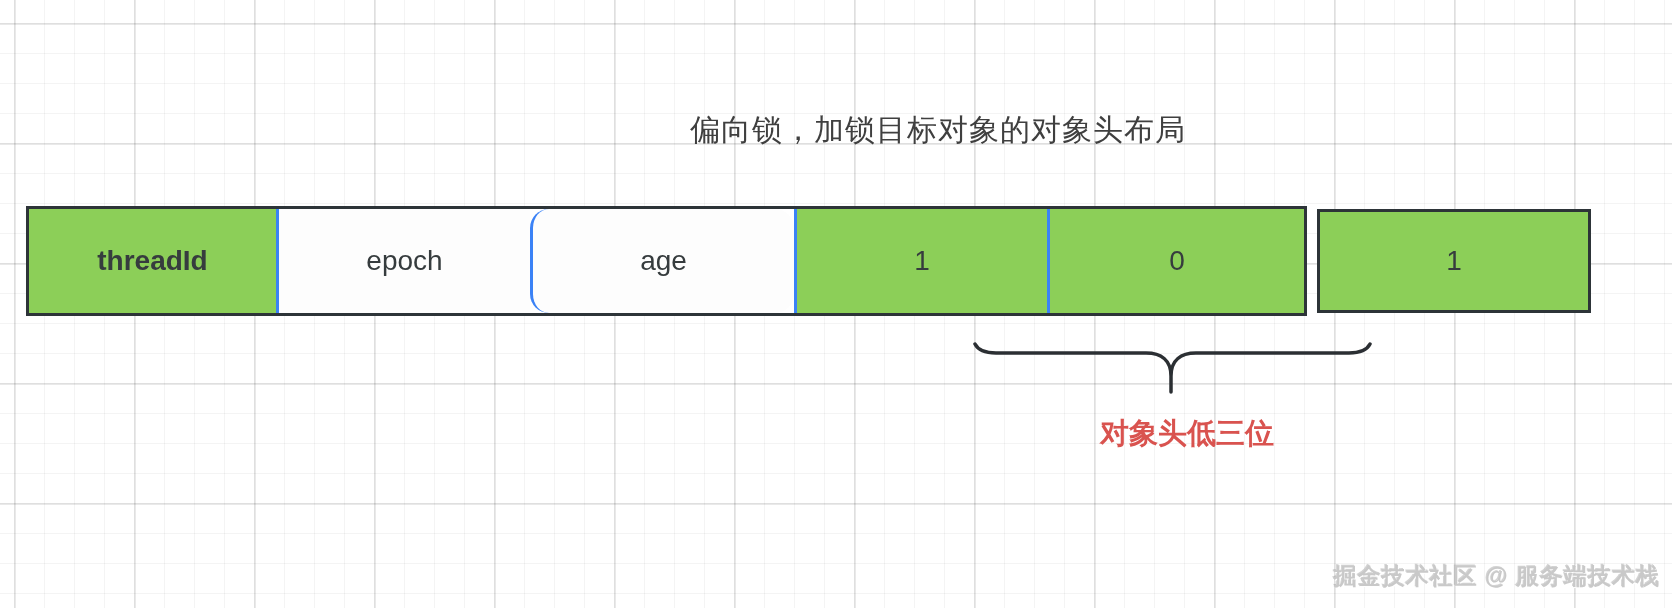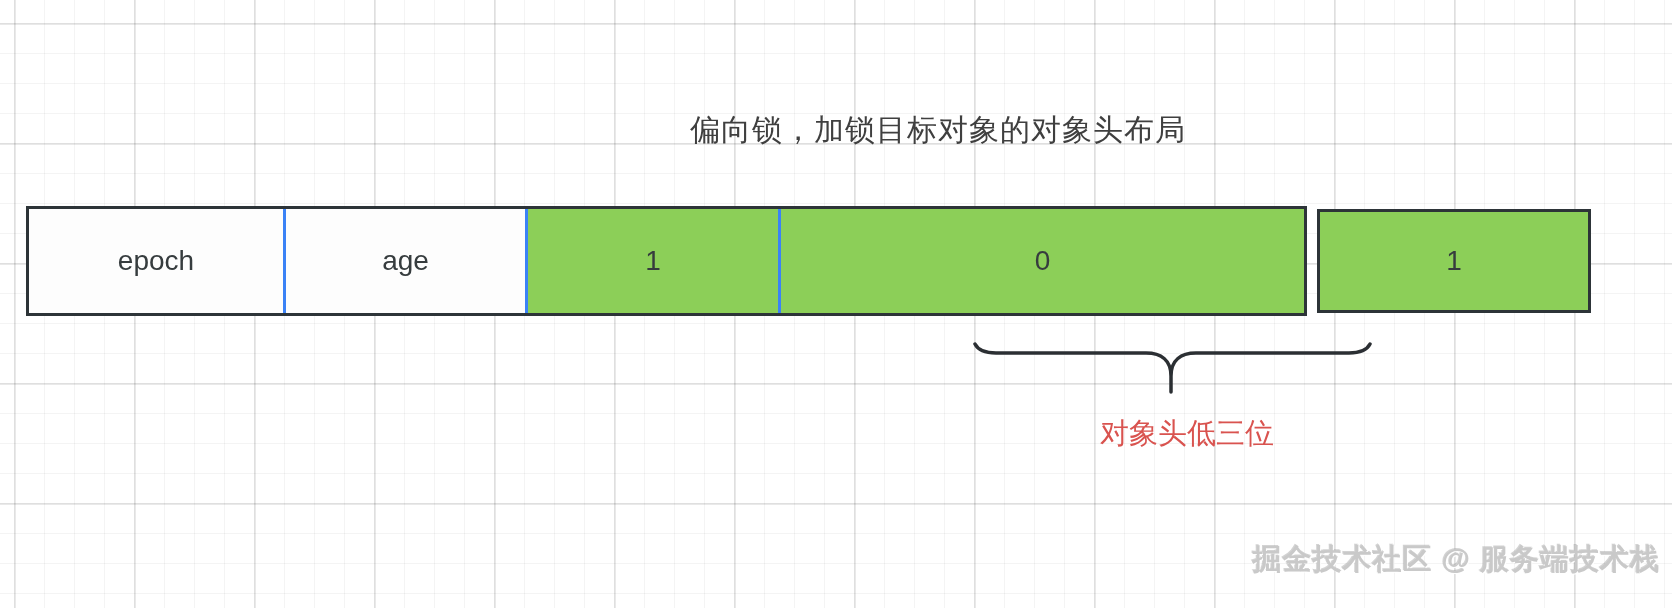--- a/index.html
+++ b/index.html
@@ -28,53 +28,54 @@
     background:#fff;
   }
   .cell{
     display:flex;align-items:center;justify-content:center;
     font-size:28px;color:#363c3e;box-sizing:border-box;
   }
   .row .cell{height:100%;}
   .row .cell + .cell{border-left:3px solid #3b82f6;}
   .c1{width:247px;}
   .c2{width:254px;}
-  .c3{width:242px;}
+  .c3{width:264px;border-radius:19px;}
   .c4{width:253px;}
   .c5{flex:1;}
   .green{background:#8ccf58;}
   .white{background:#fdfdfd;}
   .bold{font-weight:700;}
   .detached{
     position:absolute;left:1317px;top:209px;width:274px;height:104px;
     border:3px solid #2d3438;
   }
   .brace{
     position:absolute;left:0;top:0;width:1672px;height:608px;
     pointer-events:none;
   }
   .annotation{
     position:absolute;left:1087px;top:414px;width:200px;
-    text-align:center;font-size:29px;font-weight:400;color:#d9534f;
+    text-align:center;font-size:29px;font-weight:700;color:#d9534f;
   }
   .watermark{
-    position:absolute;right:12px;bottom:28px;
-    font-size:29px;font-weight:600;color:#c9c9c9;
+    position:absolute;right:12px;bottom:16px;
+    font-size:23px;font-weight:600;color:#c9c9c9;
     text-shadow:1px 1px 0 #ffffff,-1px -1px 0 rgba(130,130,130,0.35);
     letter-spacing:1px;
   }
 </style>
 </head>
 <body>
 
 <div class="canvas">
 
   <div class="title">偏向锁，加锁目标对象的对象头布局</div>
 
   <div class="row">
+    <div class="cell green bold c1">threadId</div>
     <div class="cell white c2">epoch</div>
     <div class="cell white c3">age</div>
     <div class="cell green c4">1</div>
     <div class="cell green c5">0</div>
   </div>
 
   <div class="cell green detached">1</div>
 
   <svg class="brace" viewBox="0 0 1672 608" xmlns="http://www.w3.org/2000/svg">
     <path d="M 975 344 C 978 350 984 353 996 353 L 1146 353 C 1161 353 1171 360 1171 376 L 1171 392

